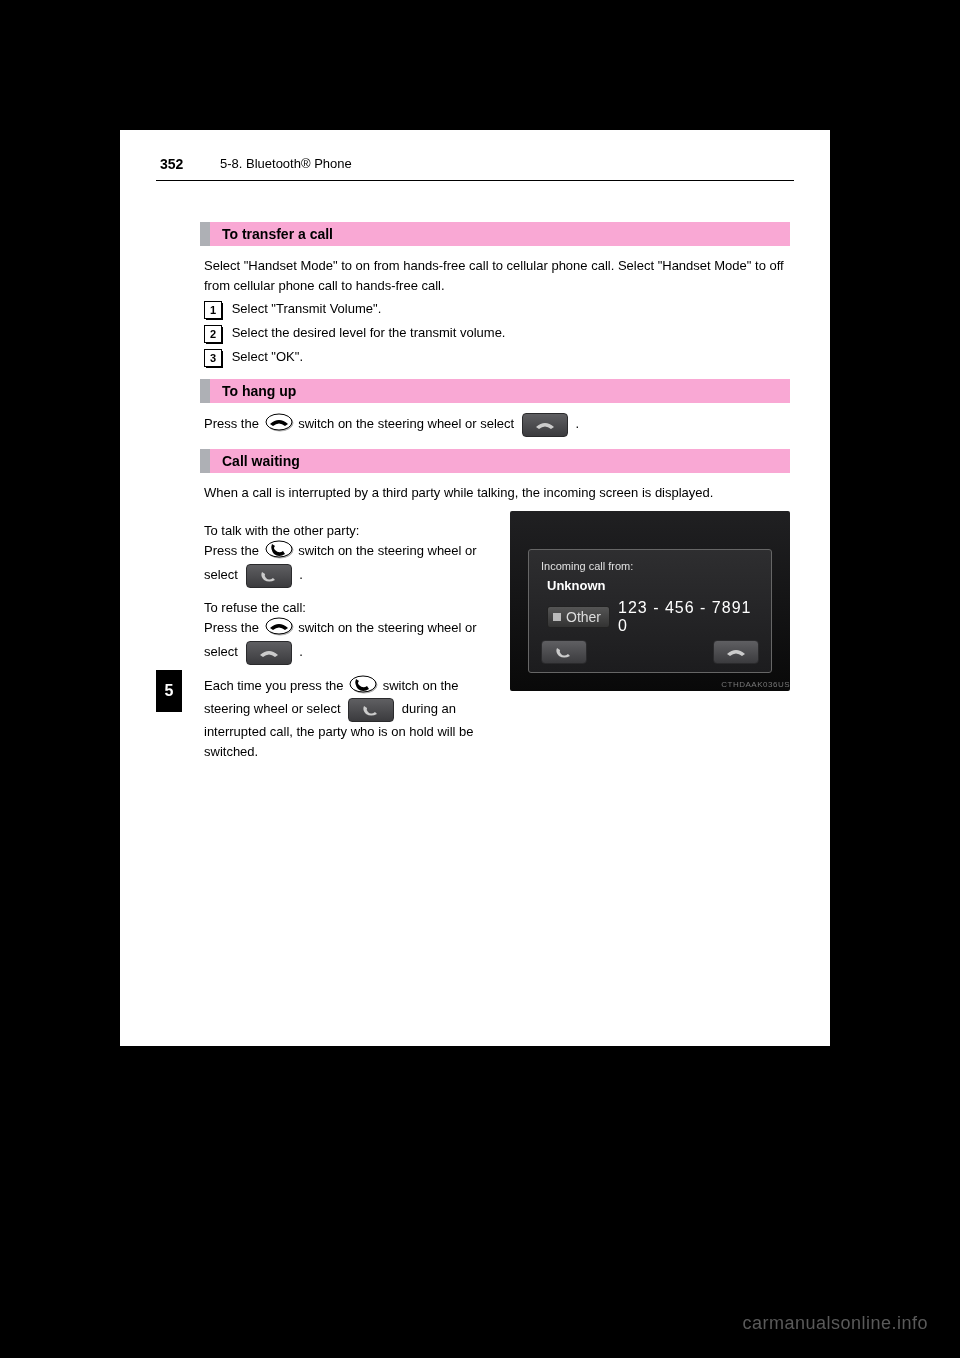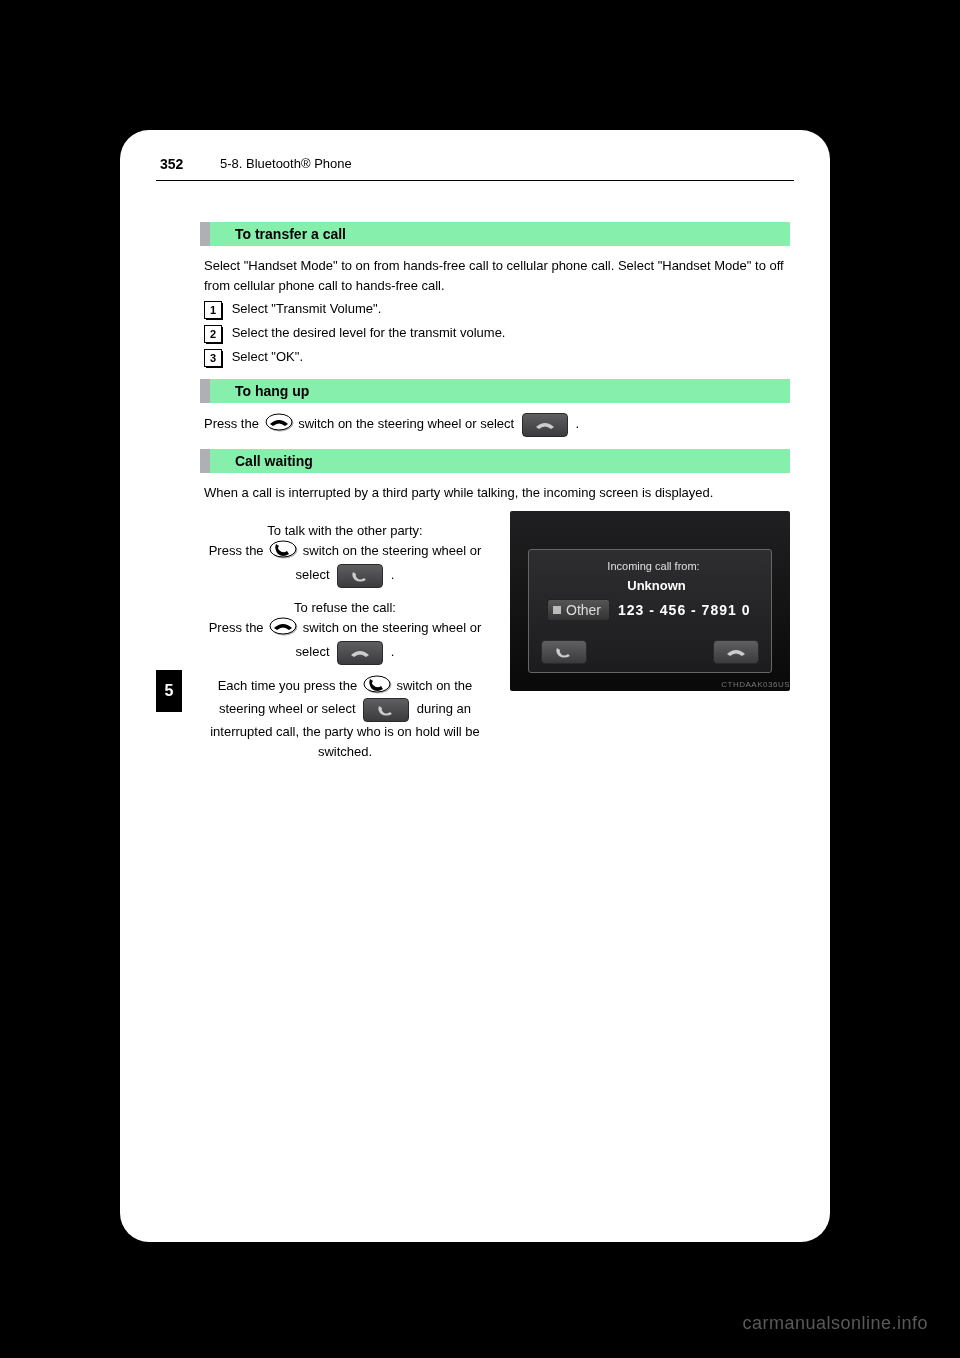--- a/index.html
+++ b/index.html
@@ -1,42 +1,41 @@
 <!DOCTYPE html>
 <html><head>
 <meta charset="utf-8">
 <style>
   * { box-sizing: border-box; margin: 0; padding: 0; }
   html, body { width: 960px; min-height: 1358px; background: #000; }
   .page {
     position: absolute;
     background: #fff;
     width: 710px;
-    height: 1112px;
+    height: 916px;
     left: 120px;
     top: 130px;
     font-family: Arial, Helvetica, sans-serif;
     font-size: 13px;
     color: #000;
-    border-radius: 29px;
   }
   .header {
     position: absolute;
     top: 26px;
     left: 0;
     right: 0;
   }
   .pagenum { position: absolute; left: 40px; top: 0; font-size: 14px; font-weight: bold; }
   .crumb { position: absolute; left: 100px; top: 0; font-size: 13px; }
   .rule { position: absolute; top: 50px; left: 36px; right: 36px; height: 1px; background: #000; }
   .body { position: absolute; top: 80px; left: 80px; right: 40px; }
   .section-bar {
-    background: #86efac;
+    background: #f9a8d4;
     border-left: 10px solid #aeb0b5;
-    padding: 4px 25px;
+    padding: 4px 12px;
     font-weight: bold;
     font-size: 14px;
     margin-top: 12px;
   }
   .para { margin: 10px 4px 0 4px; line-height: 1.5; }
   .numicon {
     display: inline-block;
     width: 18px; height: 18px;
     background: #fff;
     border: 1px solid #000;
@@ -67,21 +66,21 @@
     display: inline-block;
     vertical-align: middle;
     width: 46px; height: 24px;
     border-radius: 4px;
     background: linear-gradient(#5f5f62,#3b3b3e);
     border: 1px solid #2a2a2c;
     position: relative;
     margin: 0 4px;
   }
   .softbtn svg { position: absolute; left: 50%; top: 50%; transform: translate(-50%,-50%); }
-  .two-col { display: flex; gap: 20px; margin-top: 8px; text-align: center; }
+  .two-col { display: flex; gap: 20px; margin-top: 8px; }
   .col-left { flex: 1; }
   .col-right { width: 280px; }
   .screenshot {
     width: 280px; height: 180px;
     background: linear-gradient(#202022,#090909);
     position: relative;
     border-radius: 2px;
   }
   .dialog {
     position: absolute;
@@ -104,21 +103,21 @@
     position: relative;
   }
   .tag::before {
     content: '';
     position: absolute;
     left: 5px; top: 50%;
     width: 8px; height: 8px;
     background: #bbb;
     transform: translateY(-50%);
   }
-  .dlg-num { color: #fff; font-size: 14px; font-weight: bold; letter-spacing: 1px; }
+  .dlg-num { color: #fff; font-size: 16px; font-weight: normal; letter-spacing: 1px; }
   .dlg-btnrow { position: absolute; left: 12px; right: 12px; bottom: 8px; display: flex; justify-content: space-between; }
   .dlg-btn {
     width: 46px; height: 24px;
     border-radius: 4px;
     background: linear-gradient(#5f5f62,#3b3b3e);
     border: 1px solid #2a2a2c;
     display: flex; align-items: center; justify-content: center;
   }
   .imgcode {
     position: absolute;

